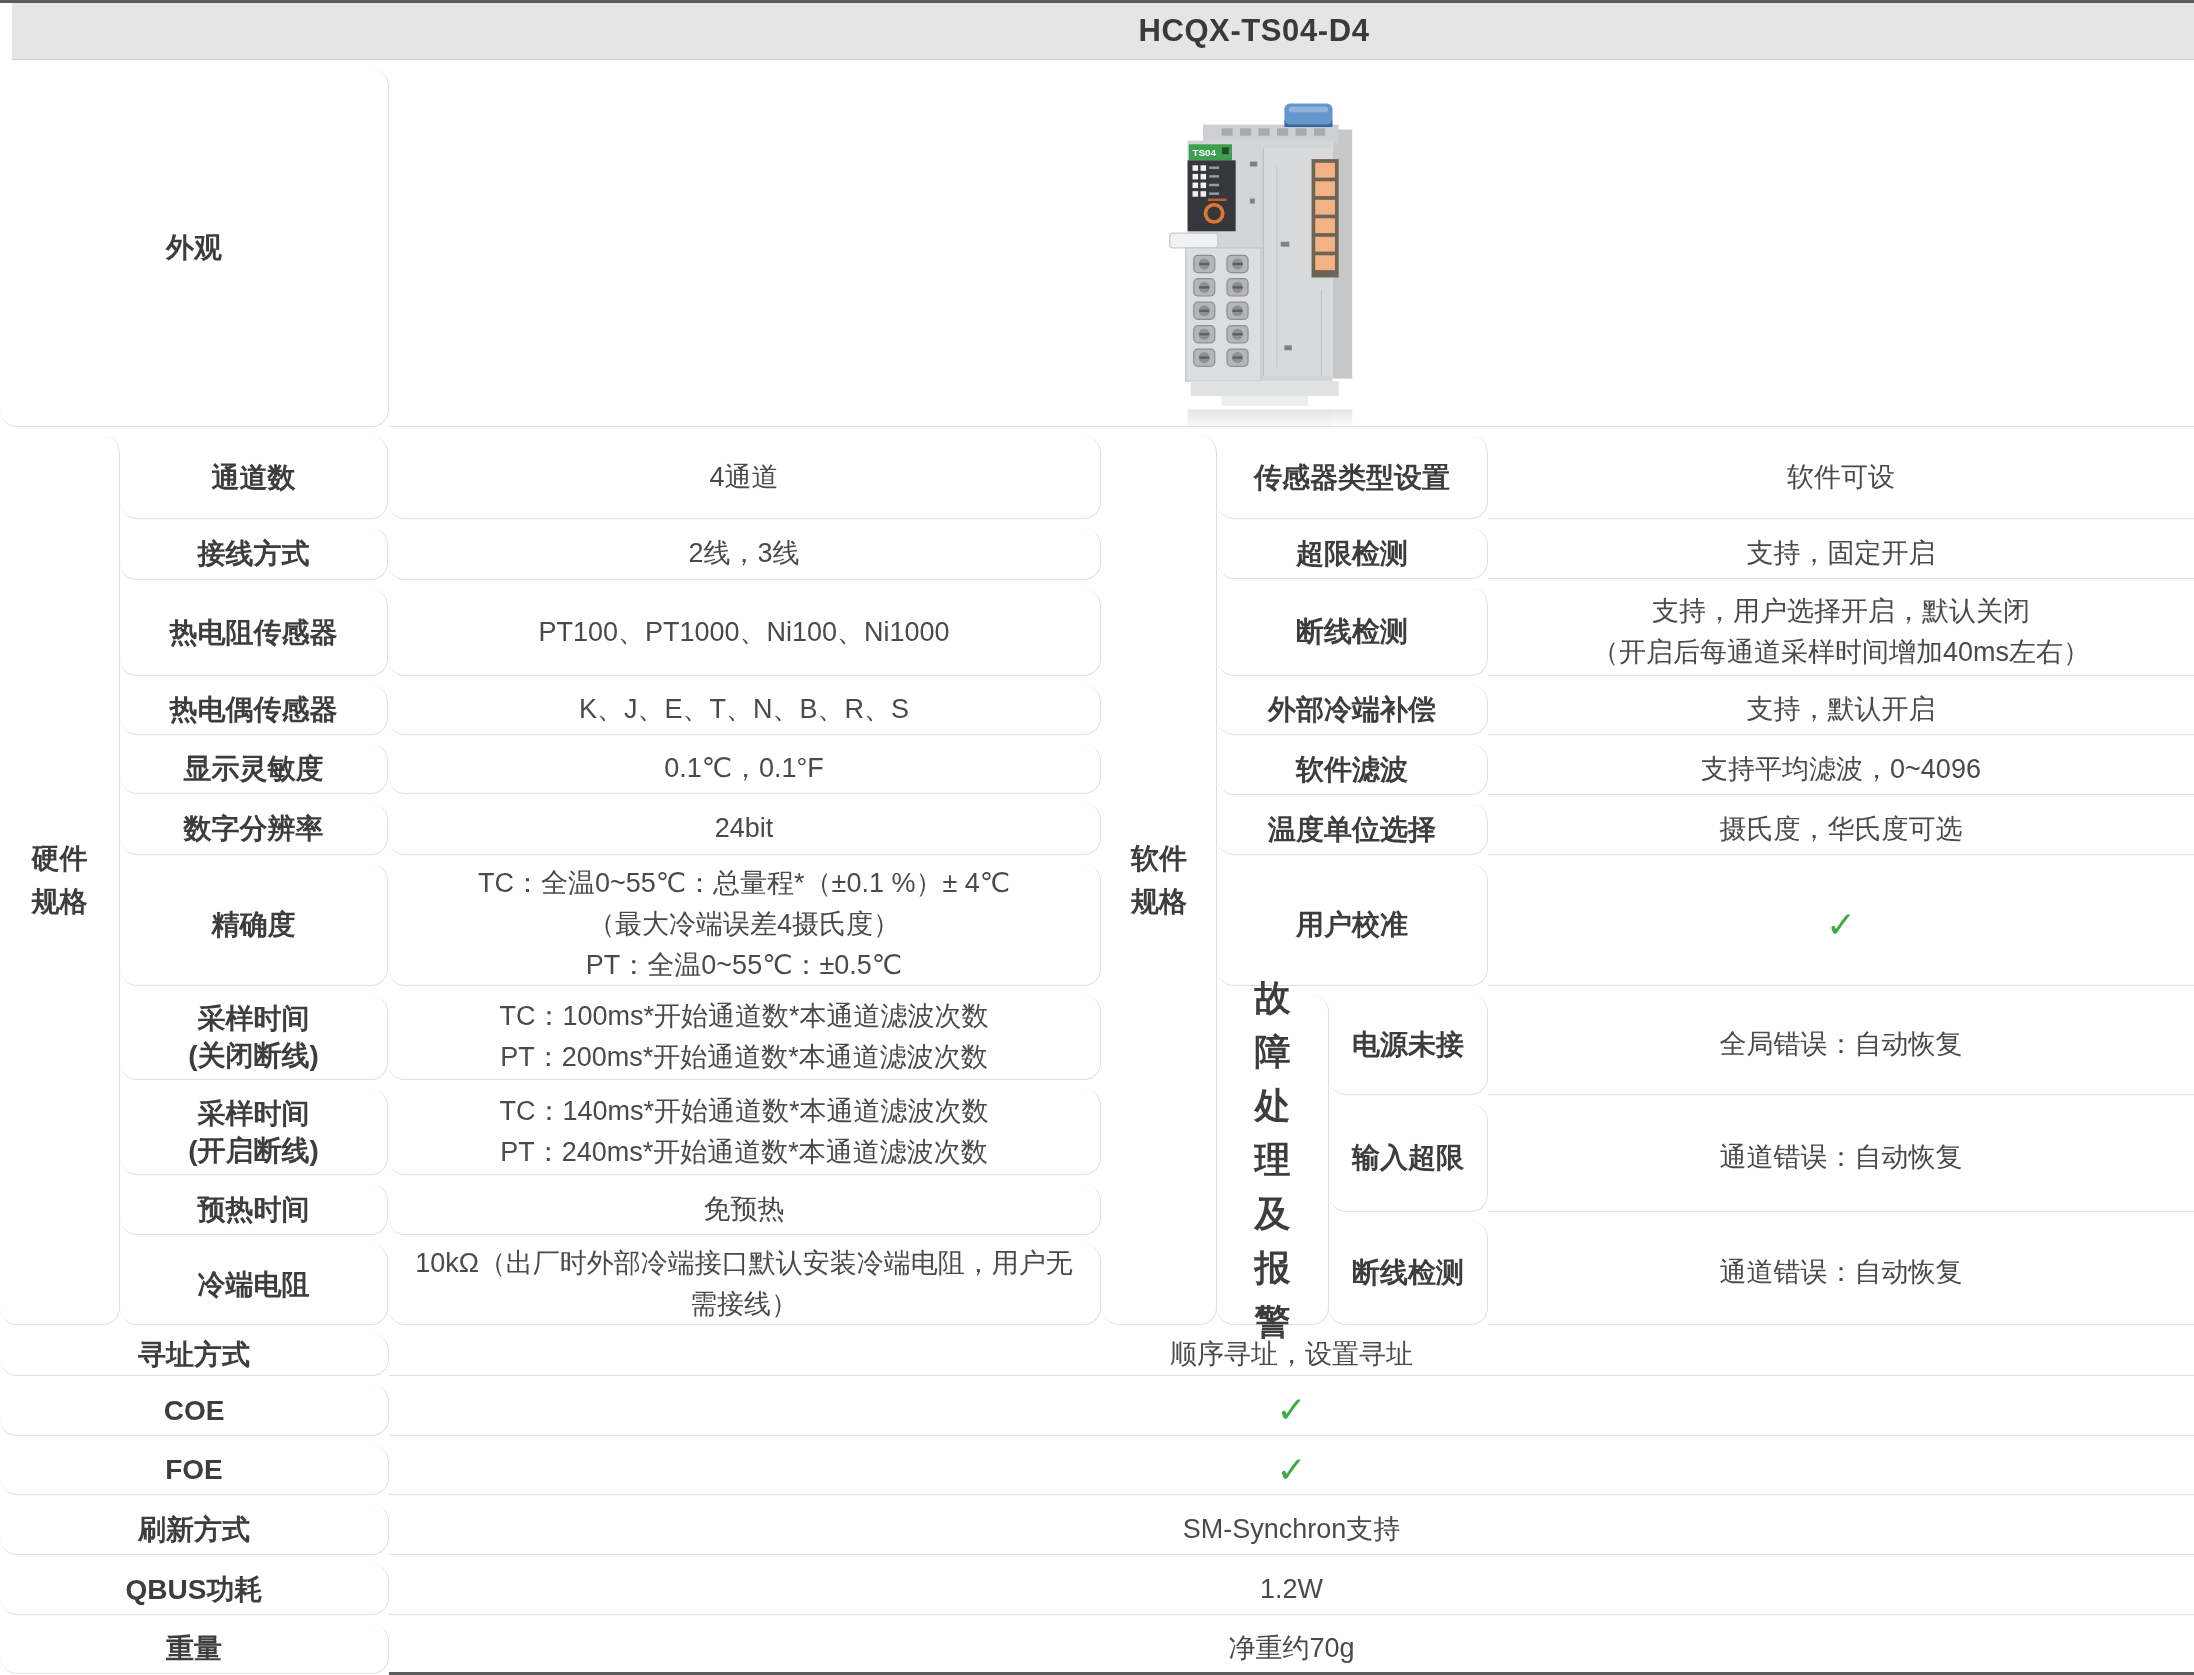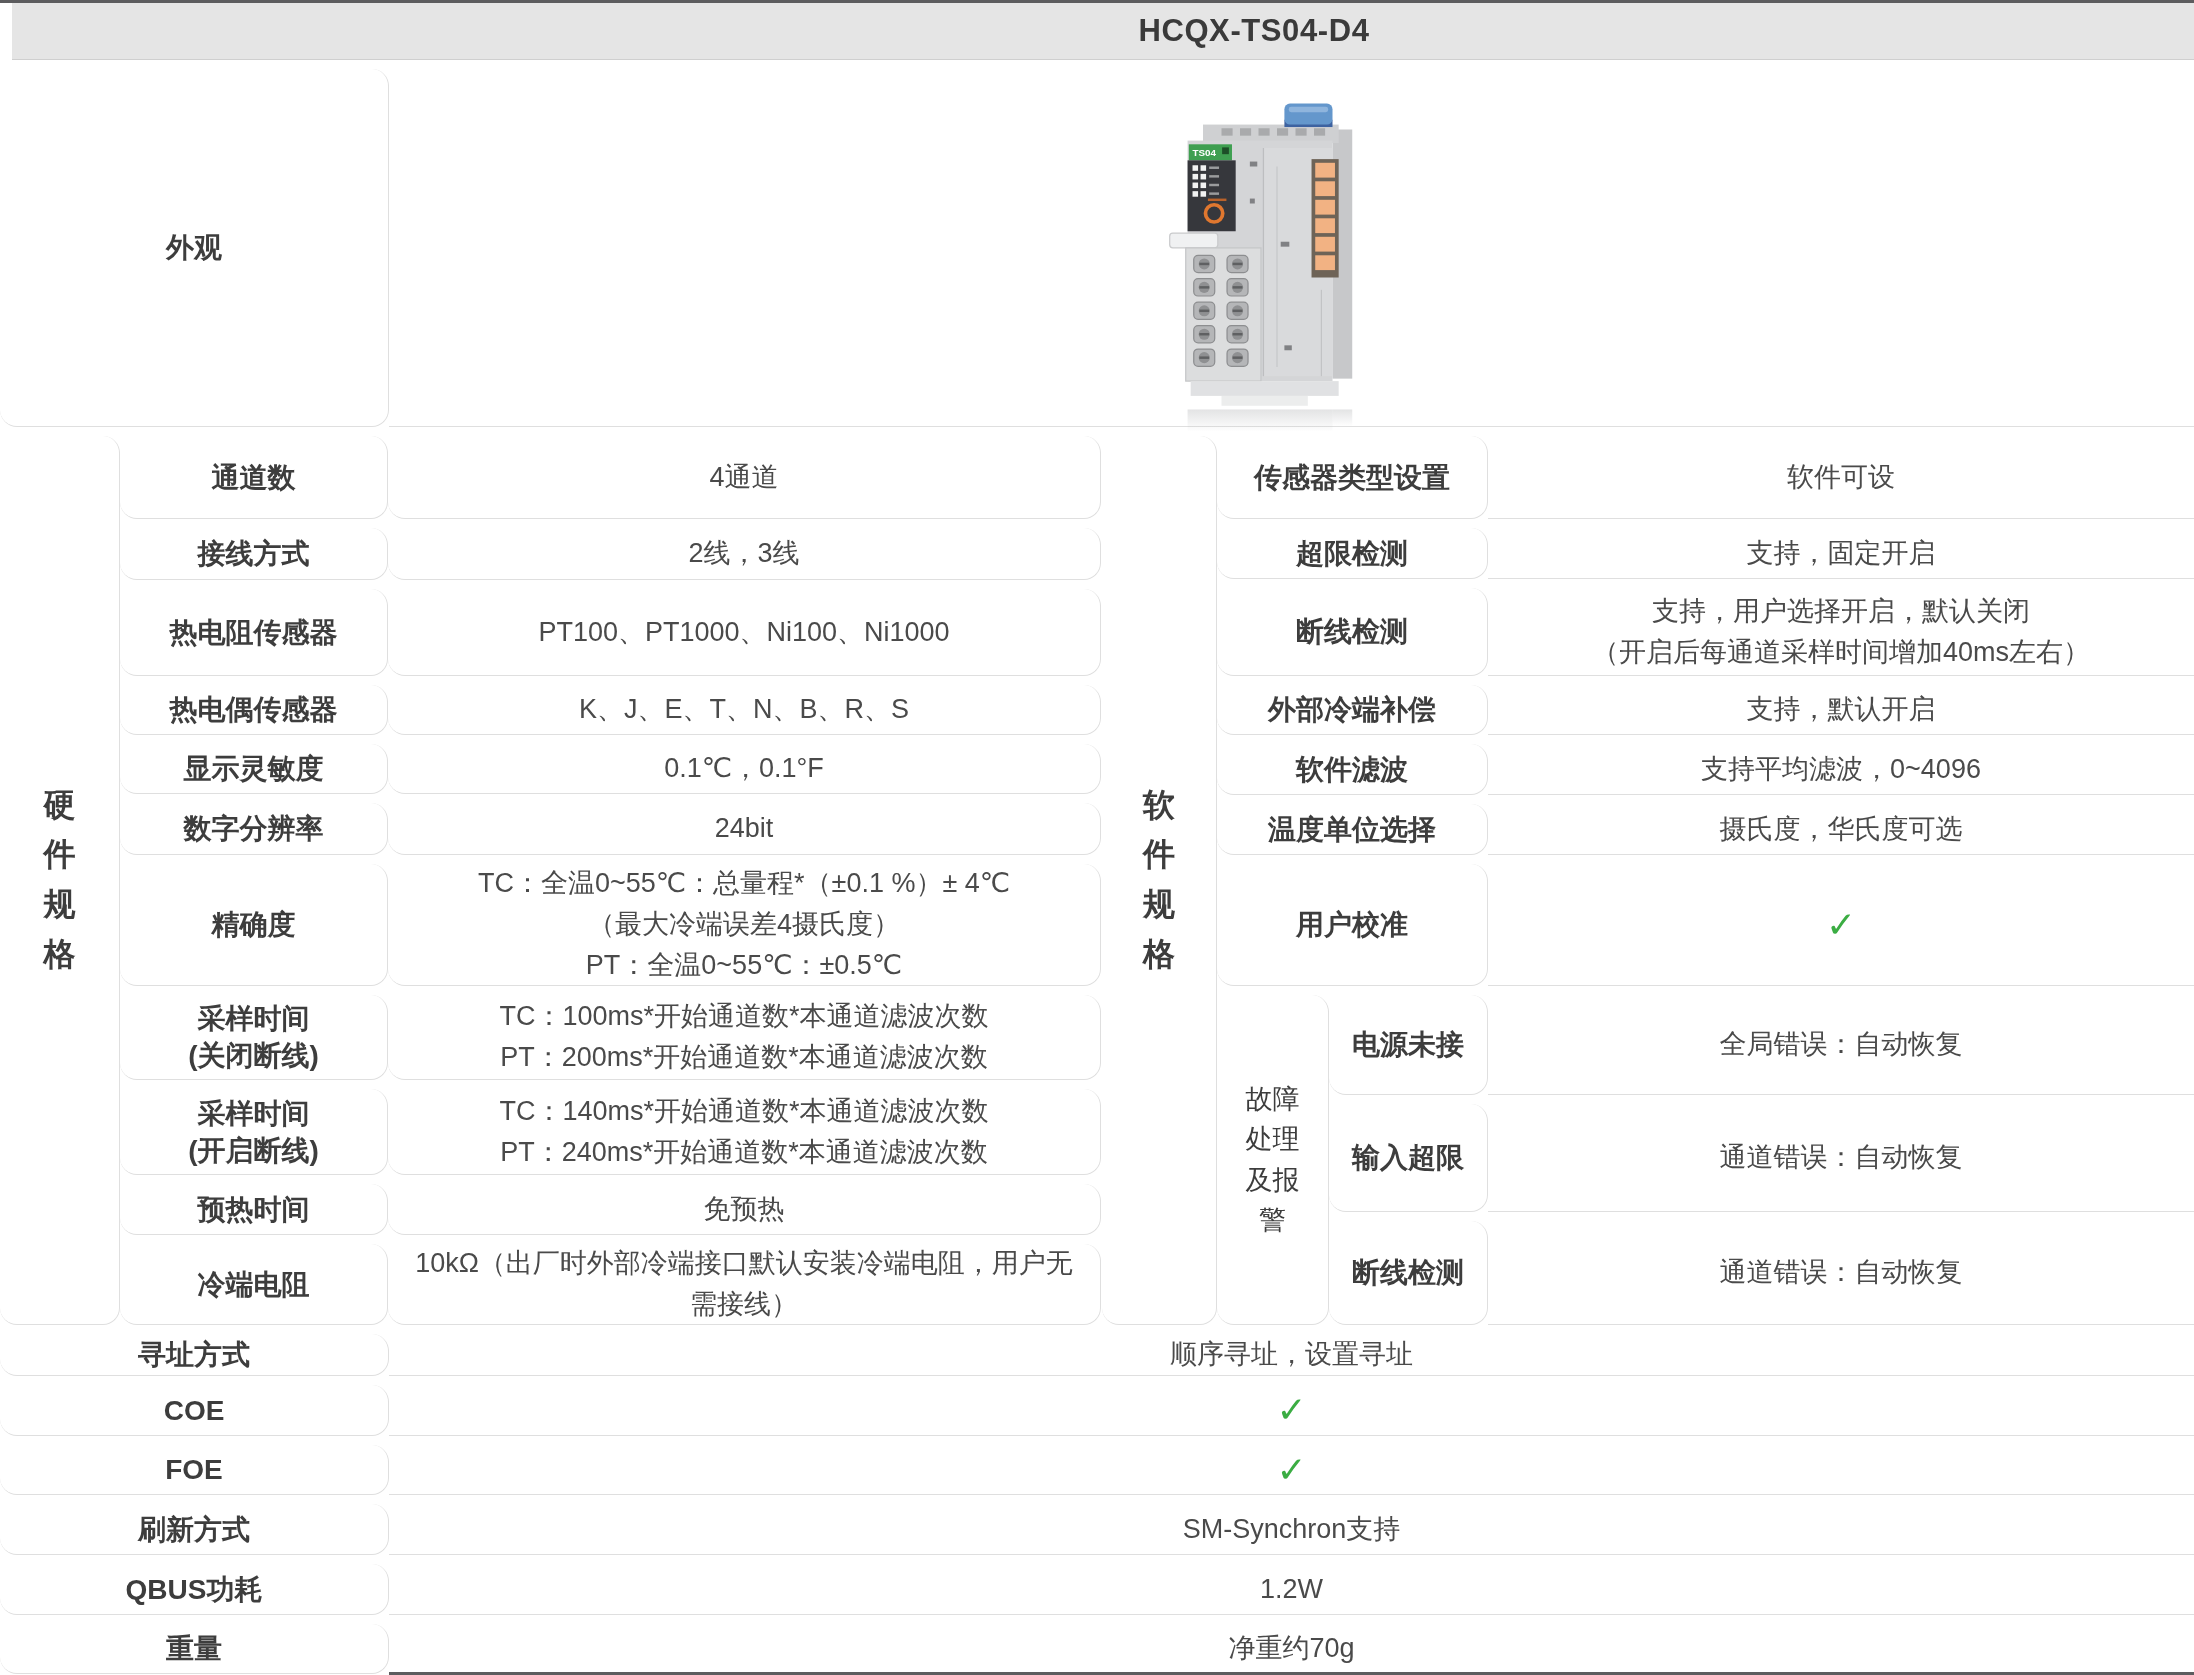--- a/index.html
+++ b/index.html
@@ -31,23 +31,23 @@
           grid-template-columns:389px 1805px;
           grid-template-rows:51px 60px 59px 60px 60px 59px;}
   .bottom-strip{position:absolute;left:389px;top:1672px;width:1805px;height:3.1px;background:var(--strip);}
 
   .cell{display:flex;align-items:center;justify-content:center;text-align:center;min-width:0;min-height:0;}
   .br{border-right:1.2px solid var(--line);border-radius:17px;}
   .bb{border-bottom:1.2px solid var(--line);margin-top:9px;}
 
   .lbl{font-size:28px;font-weight:700;color:var(--lbl);line-height:37px;}
   .val{font-size:27px;color:var(--val);line-height:41px;padding:0 25px;}
-  .sec-inner{width:62px;font-size:32px;font-weight:700;color:var(--lbl);
+  .sec-inner{width:62px;font-size:28px;font-weight:700;color:var(--lbl);
              word-break:break-all;line-height:1.55;text-align:center;}
-  .fault-inner{width:59px;font-size:27px;font-weight:400;color:var(--lbl);
+  .fault-inner{width:59px;font-size:36px;font-weight:700;color:var(--lbl);
                word-break:break-all;line-height:1.5;}
   .span2{grid-column:2 / span 2;}
   .seccell-hw{grid-column:1;grid-row:1 / span 11;}
   .seccell-sw{grid-column:1;grid-row:1 / span 10;}
   .faultcell{grid-column:2;grid-row:8 / span 3;}
   .check{font-size:36px;color:var(--green);font-weight:400;line-height:1;}
   .bottom .val{}
   .appearance-label{font-size:28px;font-weight:700;color:var(--lbl);}
   .img-wrap{position:relative;width:100%;height:100%;}
   .img-wrap svg{position:absolute;left:740px;top:17.3px;}

